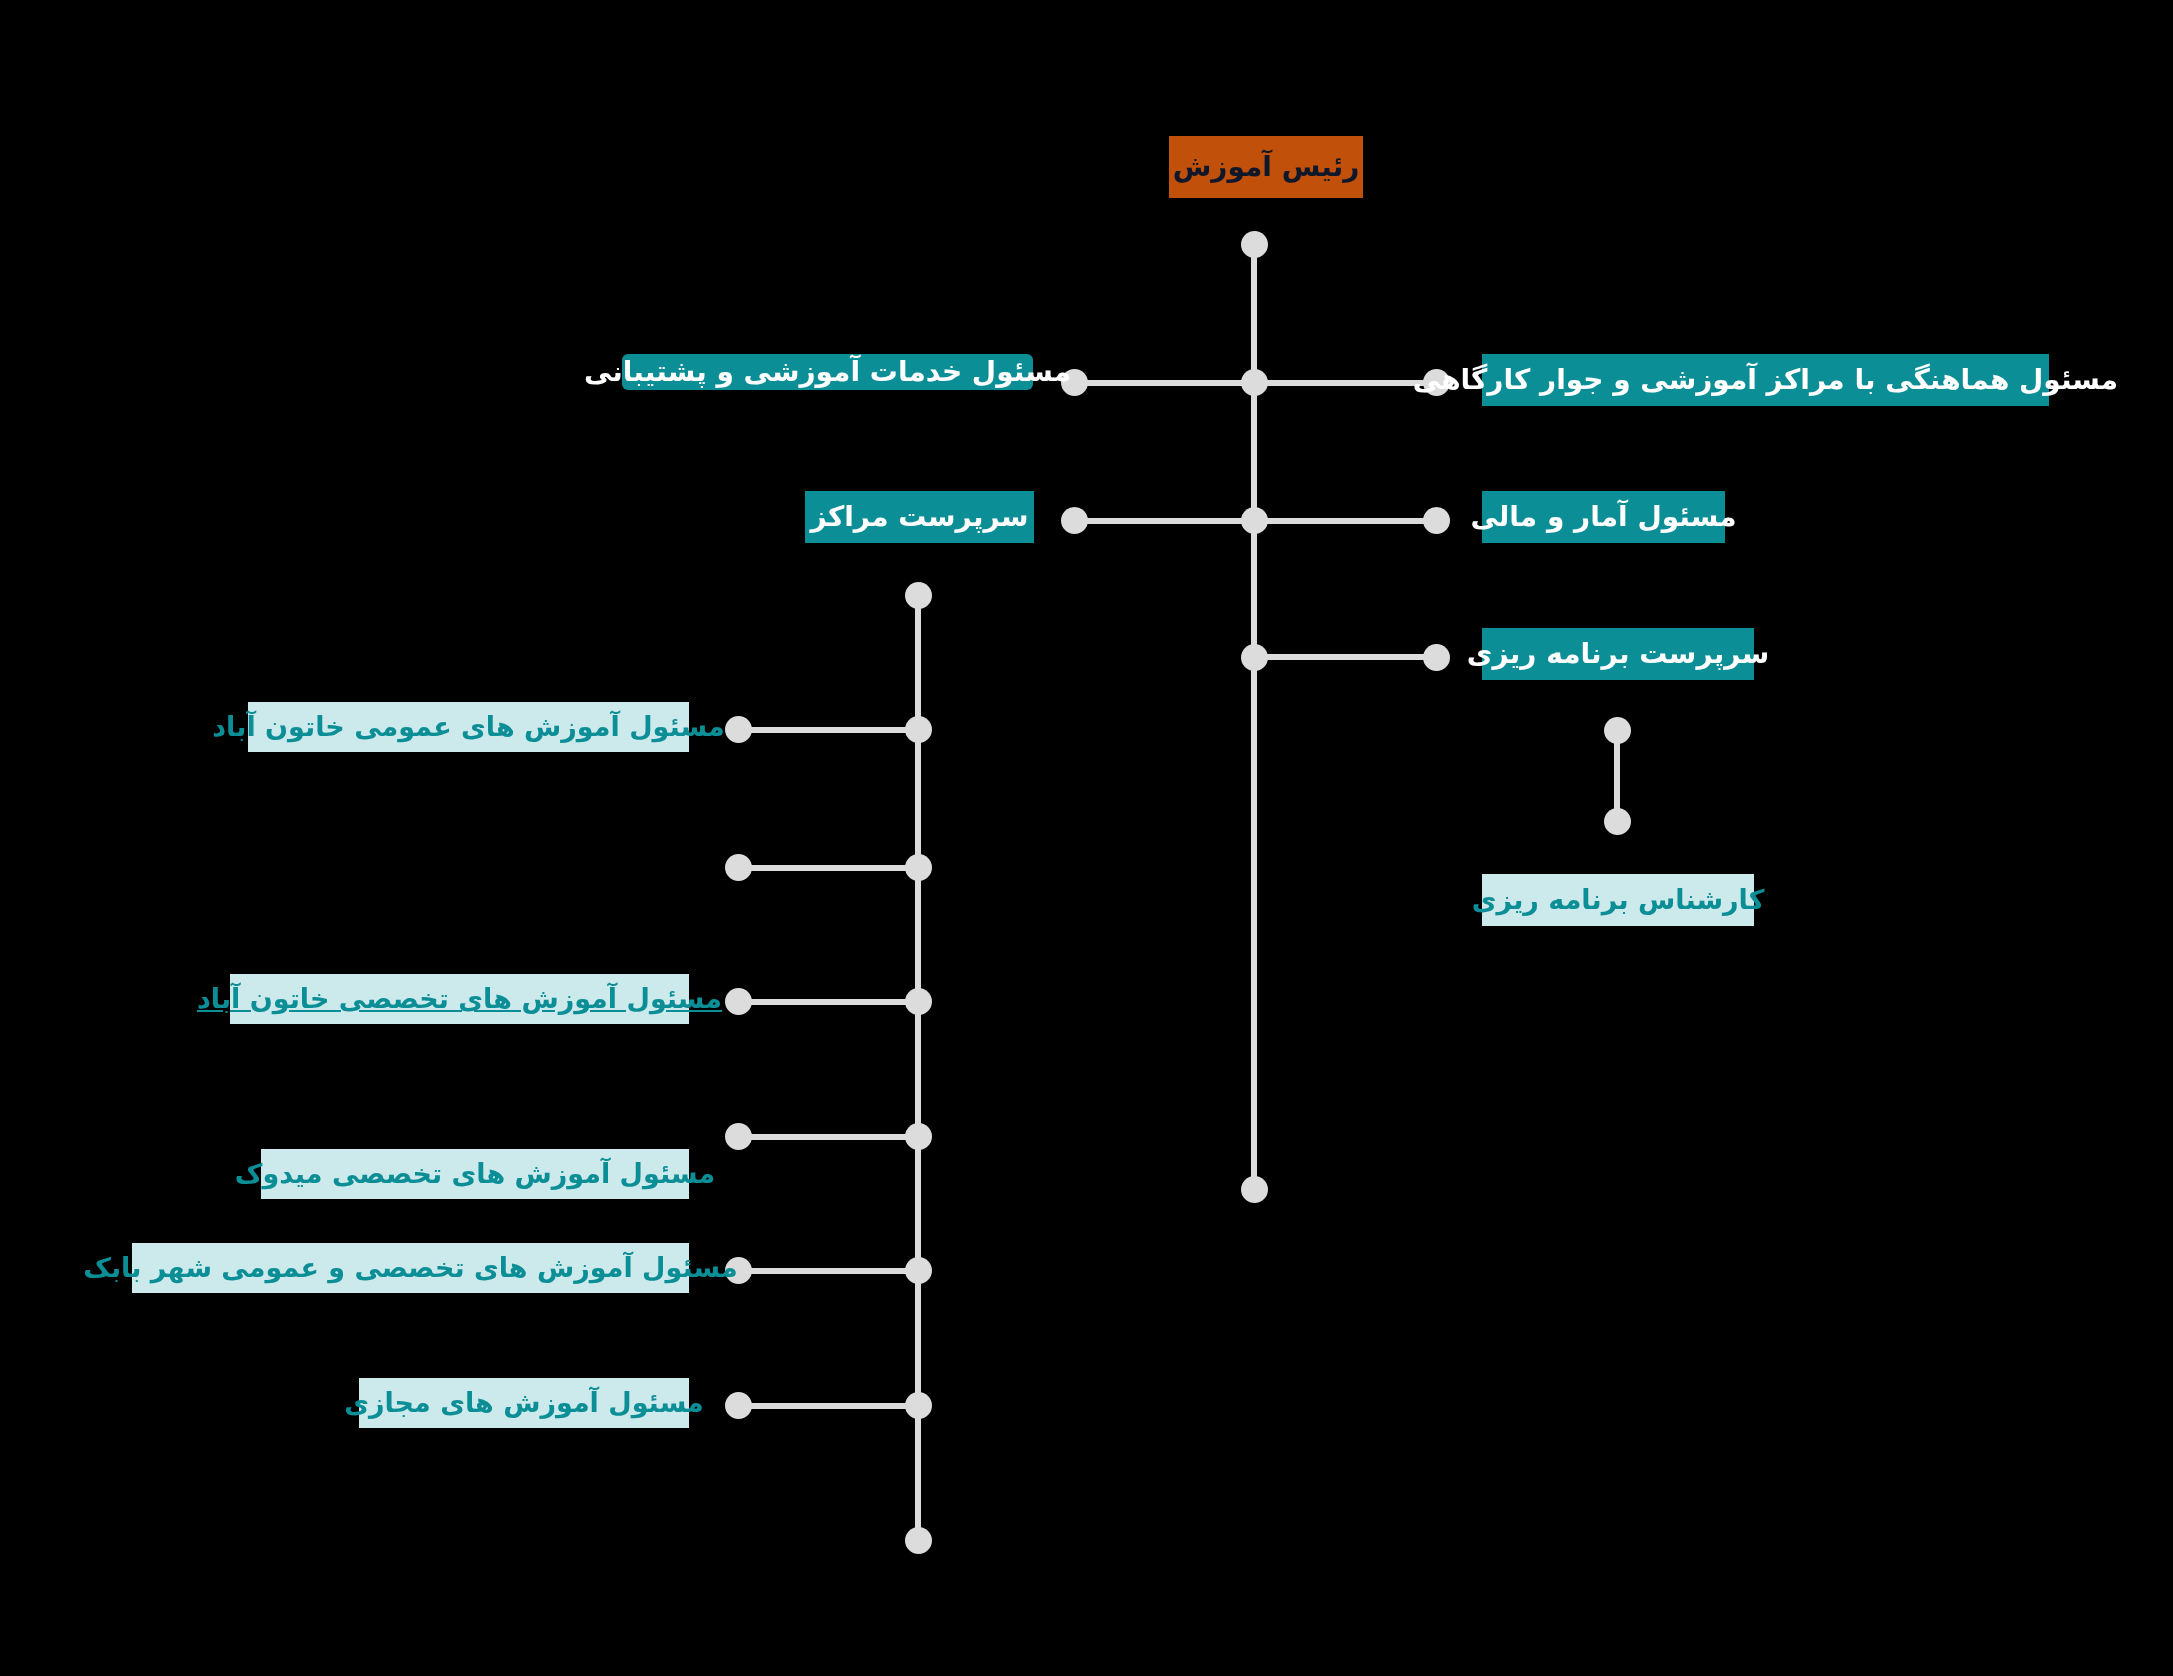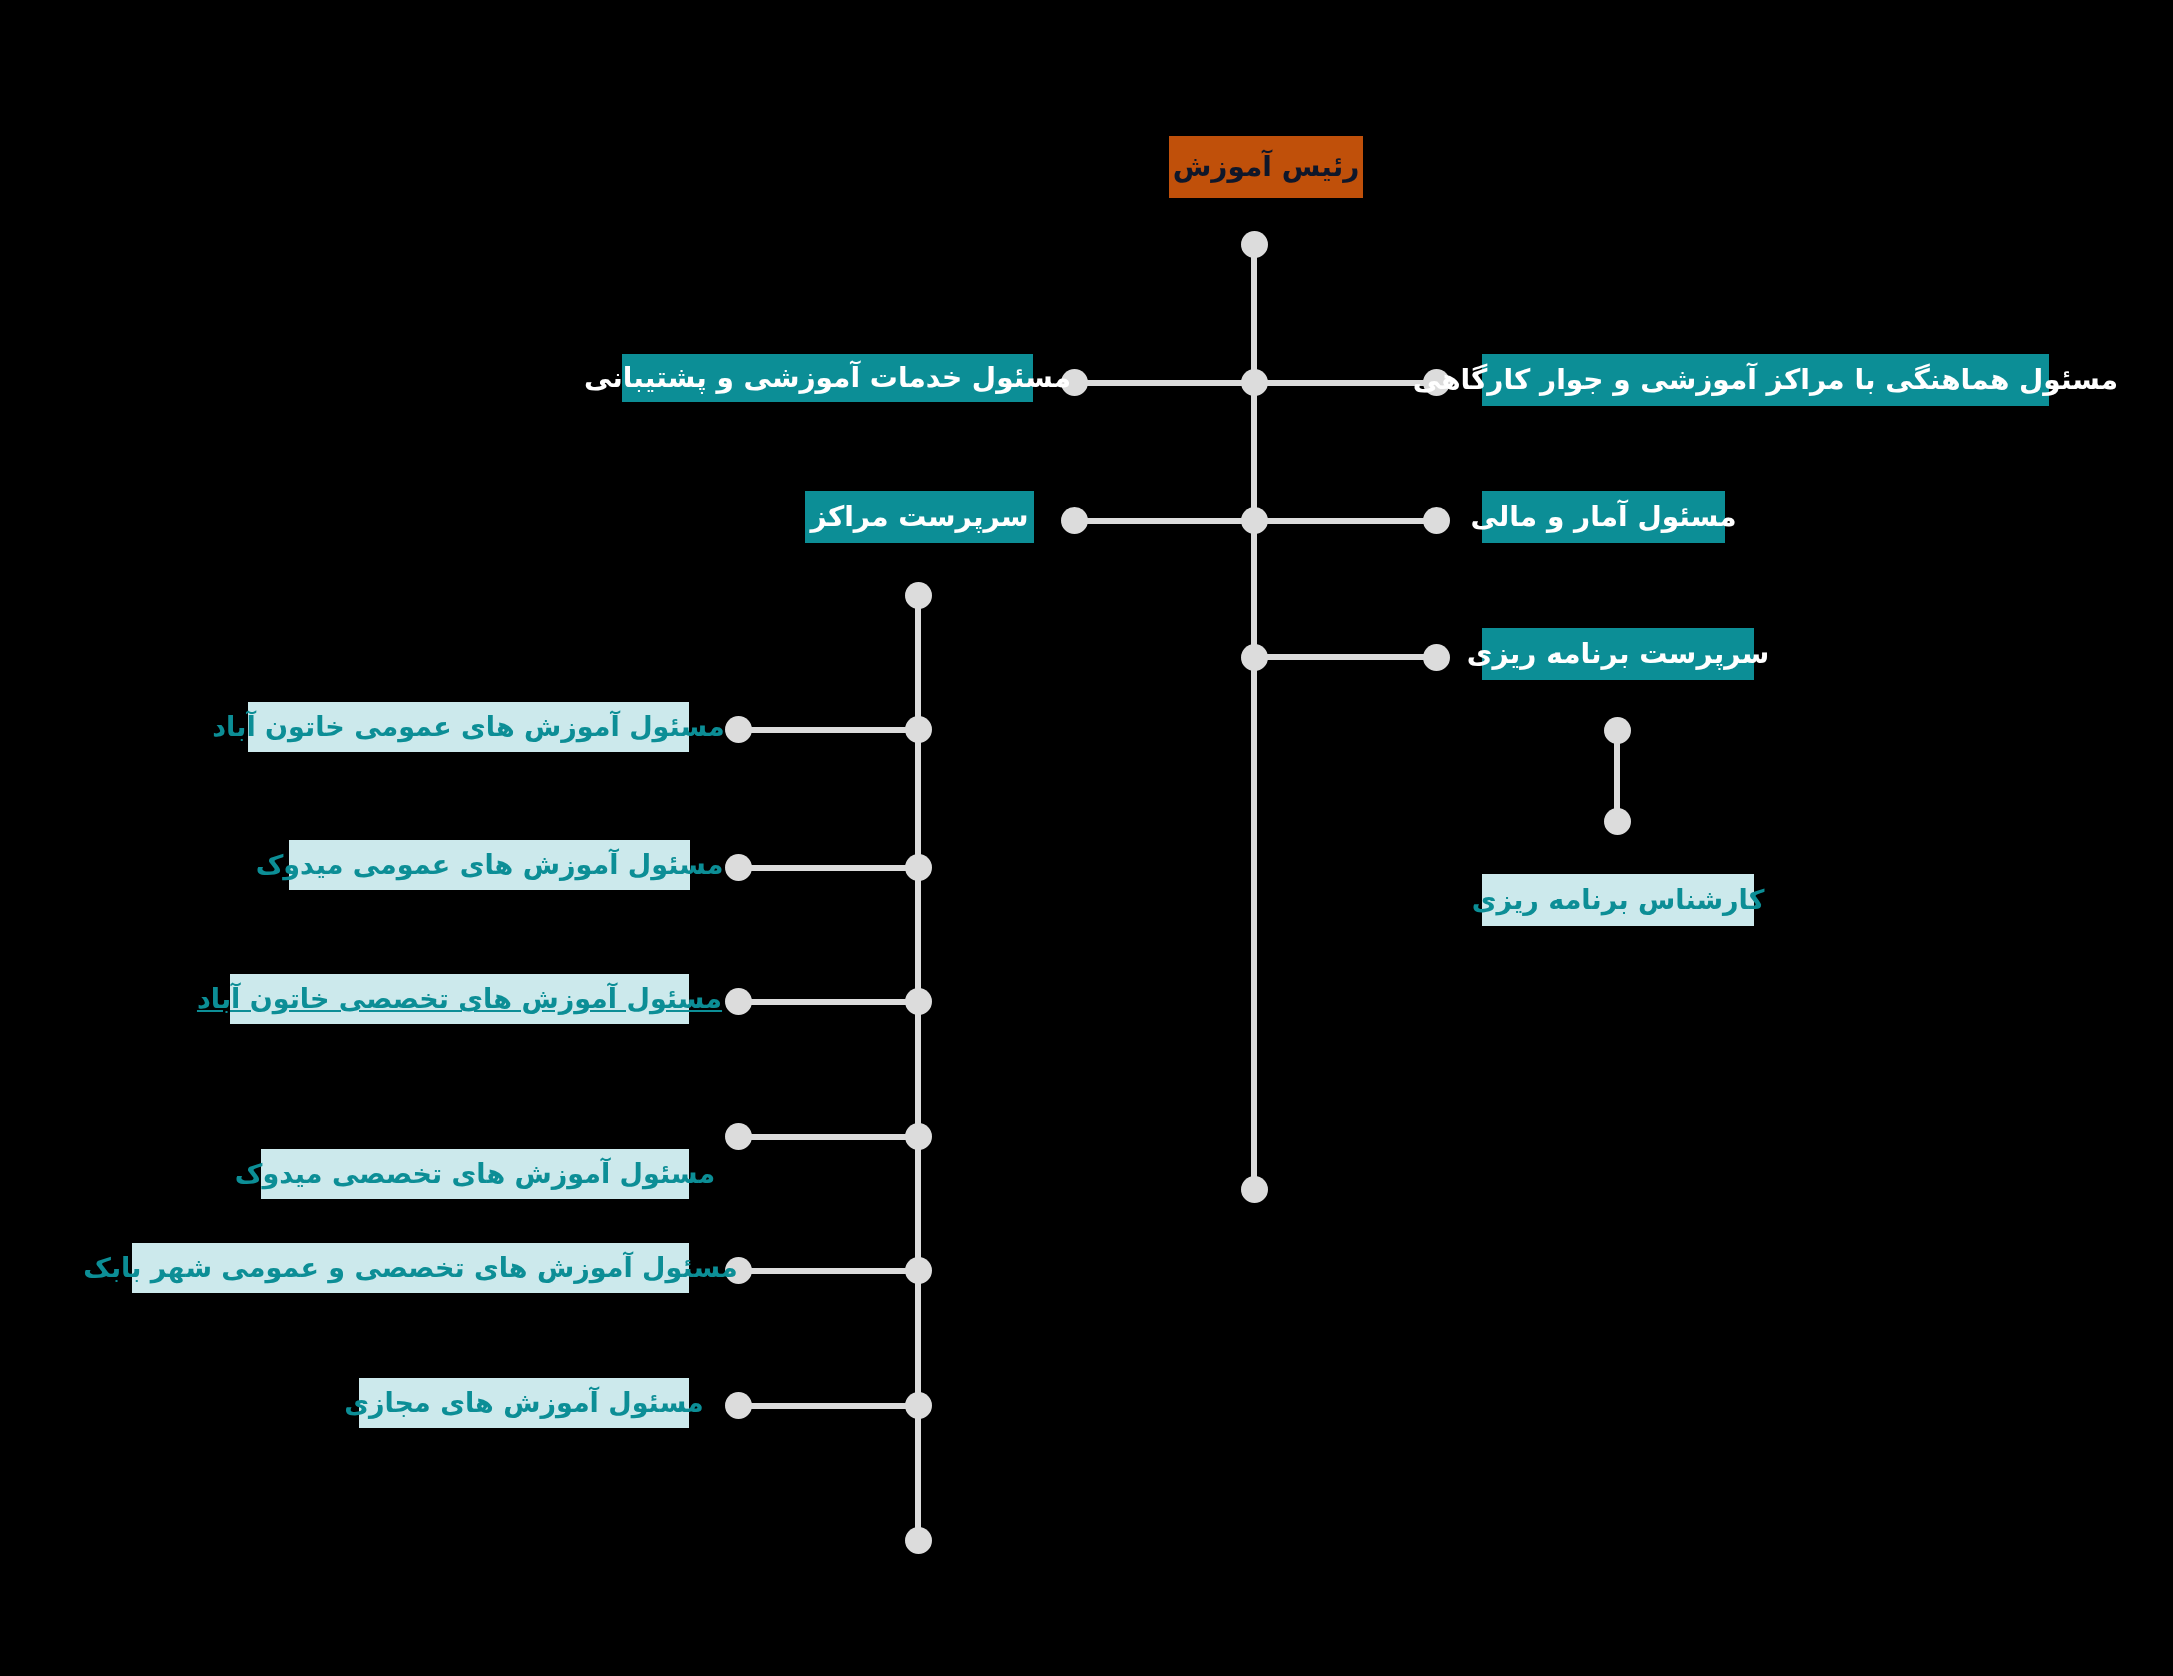--- a/index.html
+++ b/index.html
@@ -84,21 +84,21 @@
 
   <div class="node node-root" style="left:1170px; top:136px; width:194px; height:62px;">
     <span>رئیس آموزش</span>
   </div>
 
   <div class="conn-h" style="left:1076px; top:380px; width:362px;"></div>
   <div class="conn-dot" style="left:1242px; top:369px;"></div>
   <div class="conn-dot" style="left:1062px; top:369px;"></div>
   <div class="conn-dot" style="left:1424px; top:369px;"></div>
 
-  <div class="node node-teal" style="left:623px; top:354px; width:411px; height:48px;">
+  <div class="node node-teal" style="left:623px; top:354px; width:411px; height:36px;border-radius:6px;">
     <span>مسئول خدمات آموزشی و پشتیبانی</span>
   </div>
 
   <div class="node node-teal" style="left:1483px; top:354px; width:567px; height:52px;text-align:center;">
     <span>مسئول هماهنگی با مراکز آموزشی و جوار کارگاهی</span>
   </div>
 
   <div class="conn-h" style="left:1076px; top:518px; width:362px;"></div>
   <div class="conn-dot" style="left:1242px; top:507px;"></div>
   <div class="conn-dot" style="left:1062px; top:507px;"></div>
@@ -135,23 +135,20 @@
   <div class="conn-h" style="left:740px; top:727px; width:180px;"></div>
   <div class="conn-dot" style="left:906px; top:716px;"></div>
   <div class="conn-dot" style="left:726px; top:716px;"></div>
   <div class="node node-lightblue" style="left:249px; top:702px; width:441px; height:50px;">
     <span>مسئول آموزش های عمومی خاتون آباد</span>
   </div>
 
   <div class="conn-h" style="left:740px; top:865px; width:180px;"></div>
   <div class="conn-dot" style="left:906px; top:854px;"></div>
   <div class="conn-dot" style="left:726px; top:854px;"></div>
-  <div class="node node-lightblue" style="left:290px; top:840px; width:401px; height:50px;">
-    <span>مسئول آموزش های عمومی میدوک</span>
-  </div>
 
   <div class="conn-h" style="left:740px; top:999px; width:180px;"></div>
   <div class="conn-dot" style="left:906px; top:988px;"></div>
   <div class="conn-dot" style="left:726px; top:988px;"></div>
   <div class="node node-lightblue" style="left:231px; top:974px; width:459px; height:50px;text-decoration:underline;">
     <span>مسئول آموزش های تخصصی خاتون آباد</span>
   </div>
 
   <div class="conn-h" style="left:740px; top:1134px; width:180px;"></div>
   <div class="conn-dot" style="left:906px; top:1123px;"></div>

